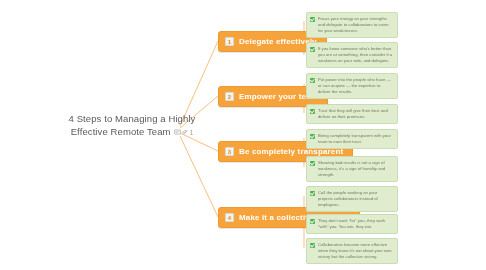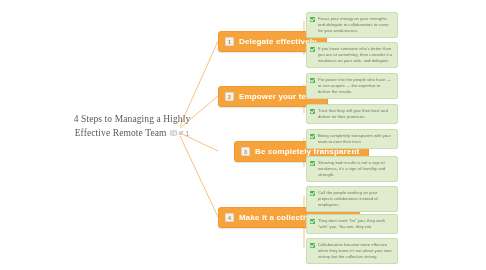--- a/index.html
+++ b/index.html
@@ -24,21 +24,21 @@
   .root {
     position: absolute;
     left: 56px; top: 112px;
     width: 152px;
     text-align: center;
     color: #5a5a58;
     font-size: 9.5px;
     line-height: 13px;
     letter-spacing: .1px;
   }
-  .root-text { display: inline; font-family: Liberation Serif, serif; }
+  .root-text { display: inline; }
   .root-meta {
     display: inline-block;
     margin-left: 3px;
     white-space: nowrap;
     vertical-align: baseline;
   }
   .mini-ico {
     display: inline-block;
     width: 7px; height: 6px;
     vertical-align: middle;
@@ -184,21 +184,21 @@
   </div>
   <div class="leaf" style="left:306px; top:73px;">
     <span class="check"></span>
     <span class="leaf-text">Put power into the people who have — or can acquire — the expertise to deliver the results.</span>
   </div>
   <div class="leaf" style="left:306px; top:104px;">
     <span class="check"></span>
     <span class="leaf-text">Trust that they will give their best and deliver on their promises.</span>
   </div>
 
-  <div class="branch" style="left:234px; top:141px;">
+  <div class="branch" style="left:218px; top:141px;">
     <span class="badge">3</span>
     <span class="branch-label">Be completely transparent</span>
   </div>
   <div class="leaf" style="left:306px; top:129px;">
     <span class="check"></span>
     <span class="leaf-text">Being completely transparent with your team to earn their trust.</span>
   </div>
   <div class="leaf" style="left:306px; top:156px;">
     <span class="check"></span>
     <span class="leaf-text">Showing bad results is not a sign of weakness, it's a sign of humility and strength.</span>

